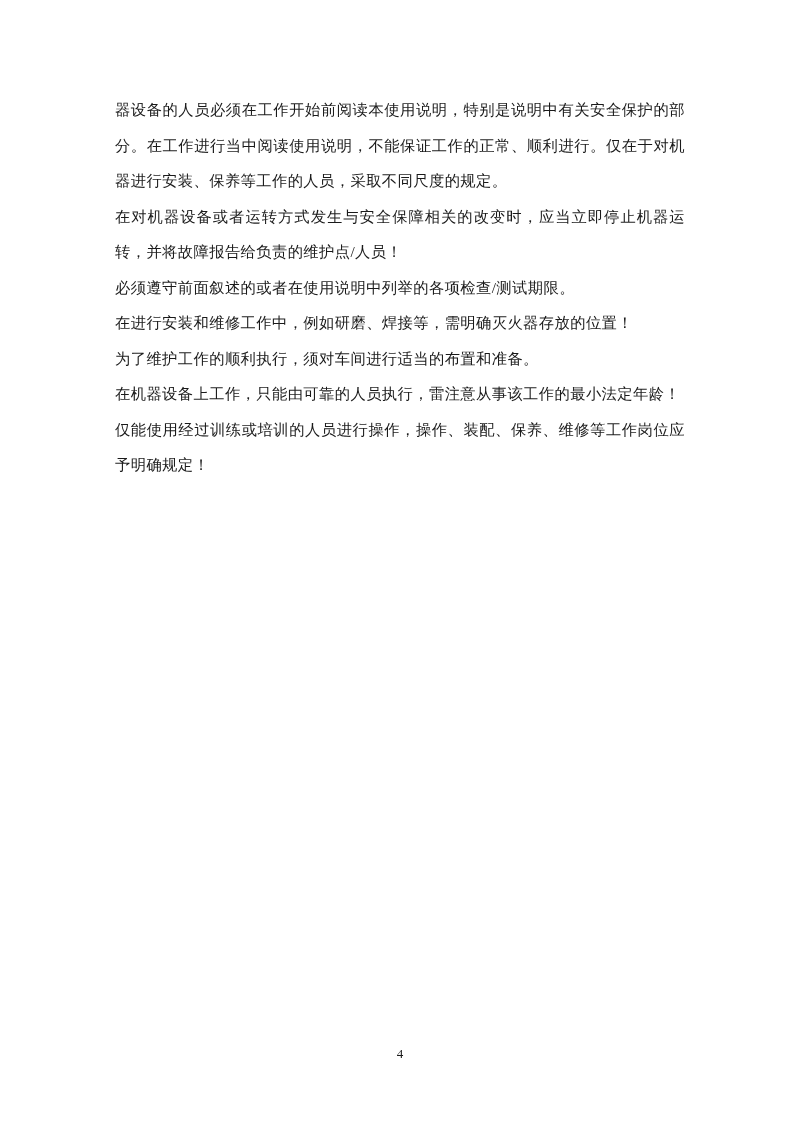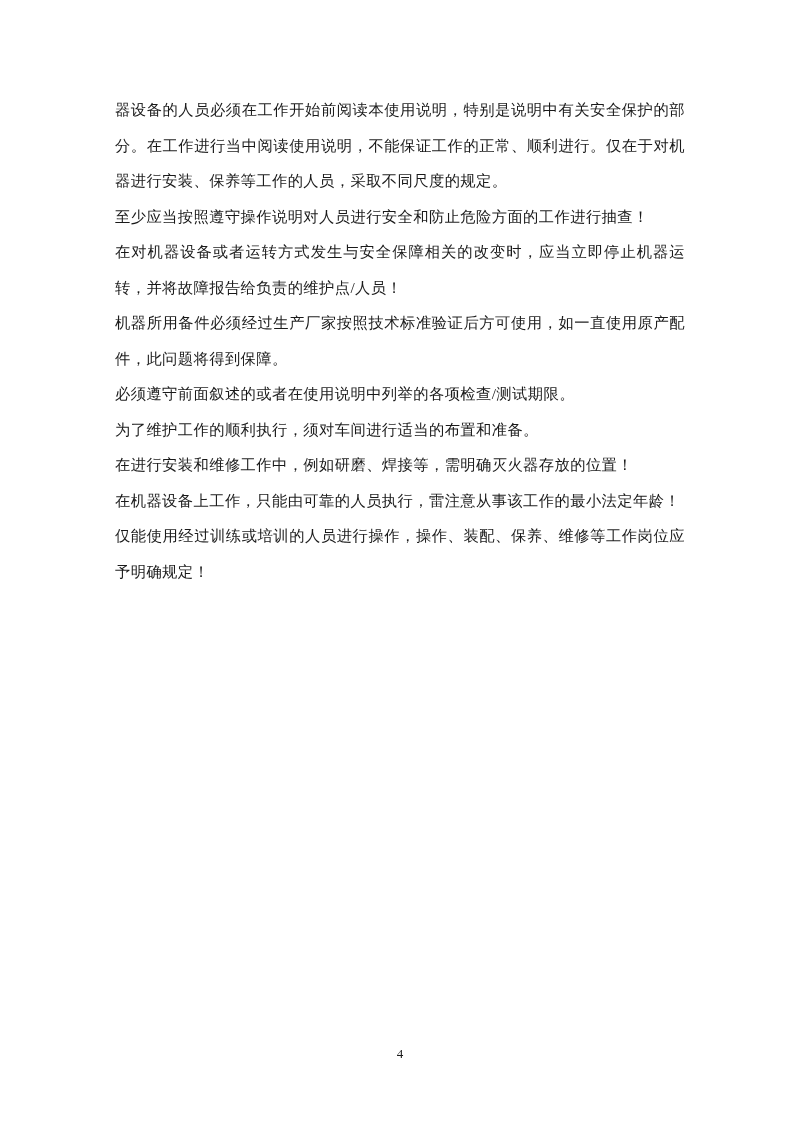--- a/index.html
+++ b/index.html
@@ -49,23 +49,21 @@
     color: #1a1a1a;
     font-family: "Liberation Serif", "DejaVu Serif", serif;
   }
 </style>
 </head>
 <body>
 
 <div class="page">
   <div class="content">
     <p class="para">器设备的人员必须在工作开始前阅读本使用说明，特别是说明中有关安全保护的部分。在工作进行当中阅读使用说明，不能保证工作的正常、顺利进行。仅在于对机器进行安装、保养等工作的人员，采取不同尺度的规定。</p>
-    <p class="para">至少应当按照遵守操作说明对人员进行安全和防止危险方面的工作进行抽查！</p>
     <p class="para">在对机器设备或者运转方式发生与安全保障相关的改变时，应当立即停止机器运转，并将故障报告给负责的维护点/人员！</p>
-    <p class="para">机器所用备件必须经过生产厂家按照技术标准验证后方可使用，如一直使用原产配件，此问题将得到保障。</p>
     <p class="para">必须遵守前面叙述的或者在使用说明中列举的各项检查/测试期限。</p>
+    <p class="para">在进行安装和维修工作中，例如研磨、焊接等，需明确灭火器存放的位置！</p>
     <p class="para">为了维护工作的顺利执行，须对车间进行适当的布置和准备。</p>
-    <p class="para">在进行安装和维修工作中，例如研磨、焊接等，需明确灭火器存放的位置！</p>
     <p class="para">在机器设备上工作，只能由可靠的人员执行，雷注意从事该工作的最小法定年龄！</p>
     <p class="para">仅能使用经过训练或培训的人员进行操作，操作、装配、保养、维修等工作岗位应予明确规定！</p>
   </div>
   <div class="page-number">4</div>
 </div>
 
 </body></html>

